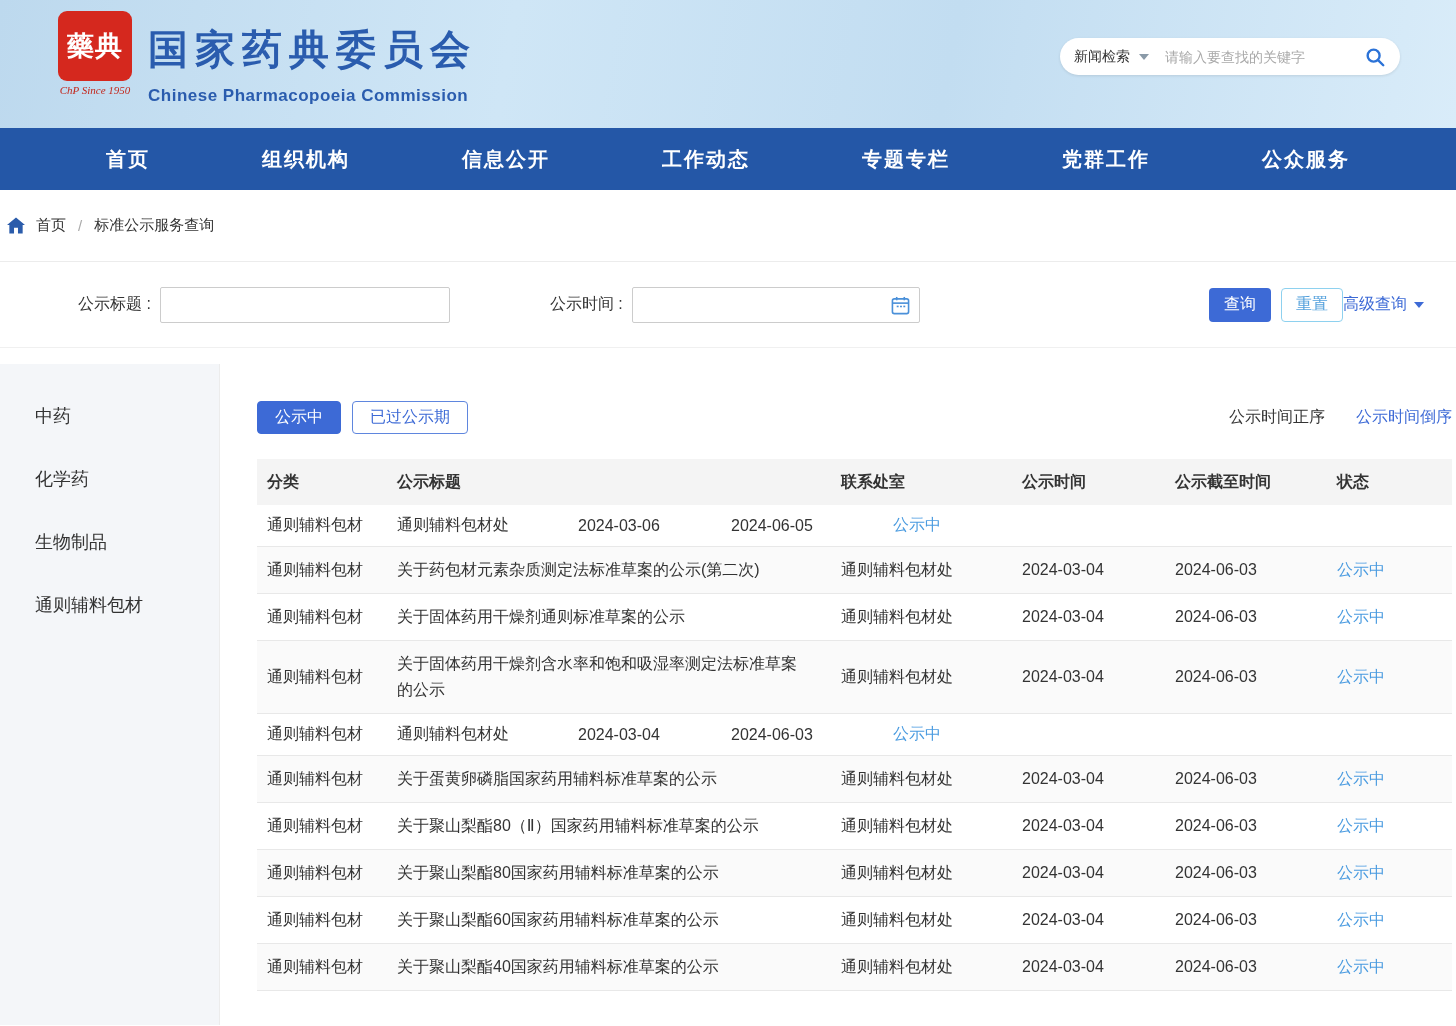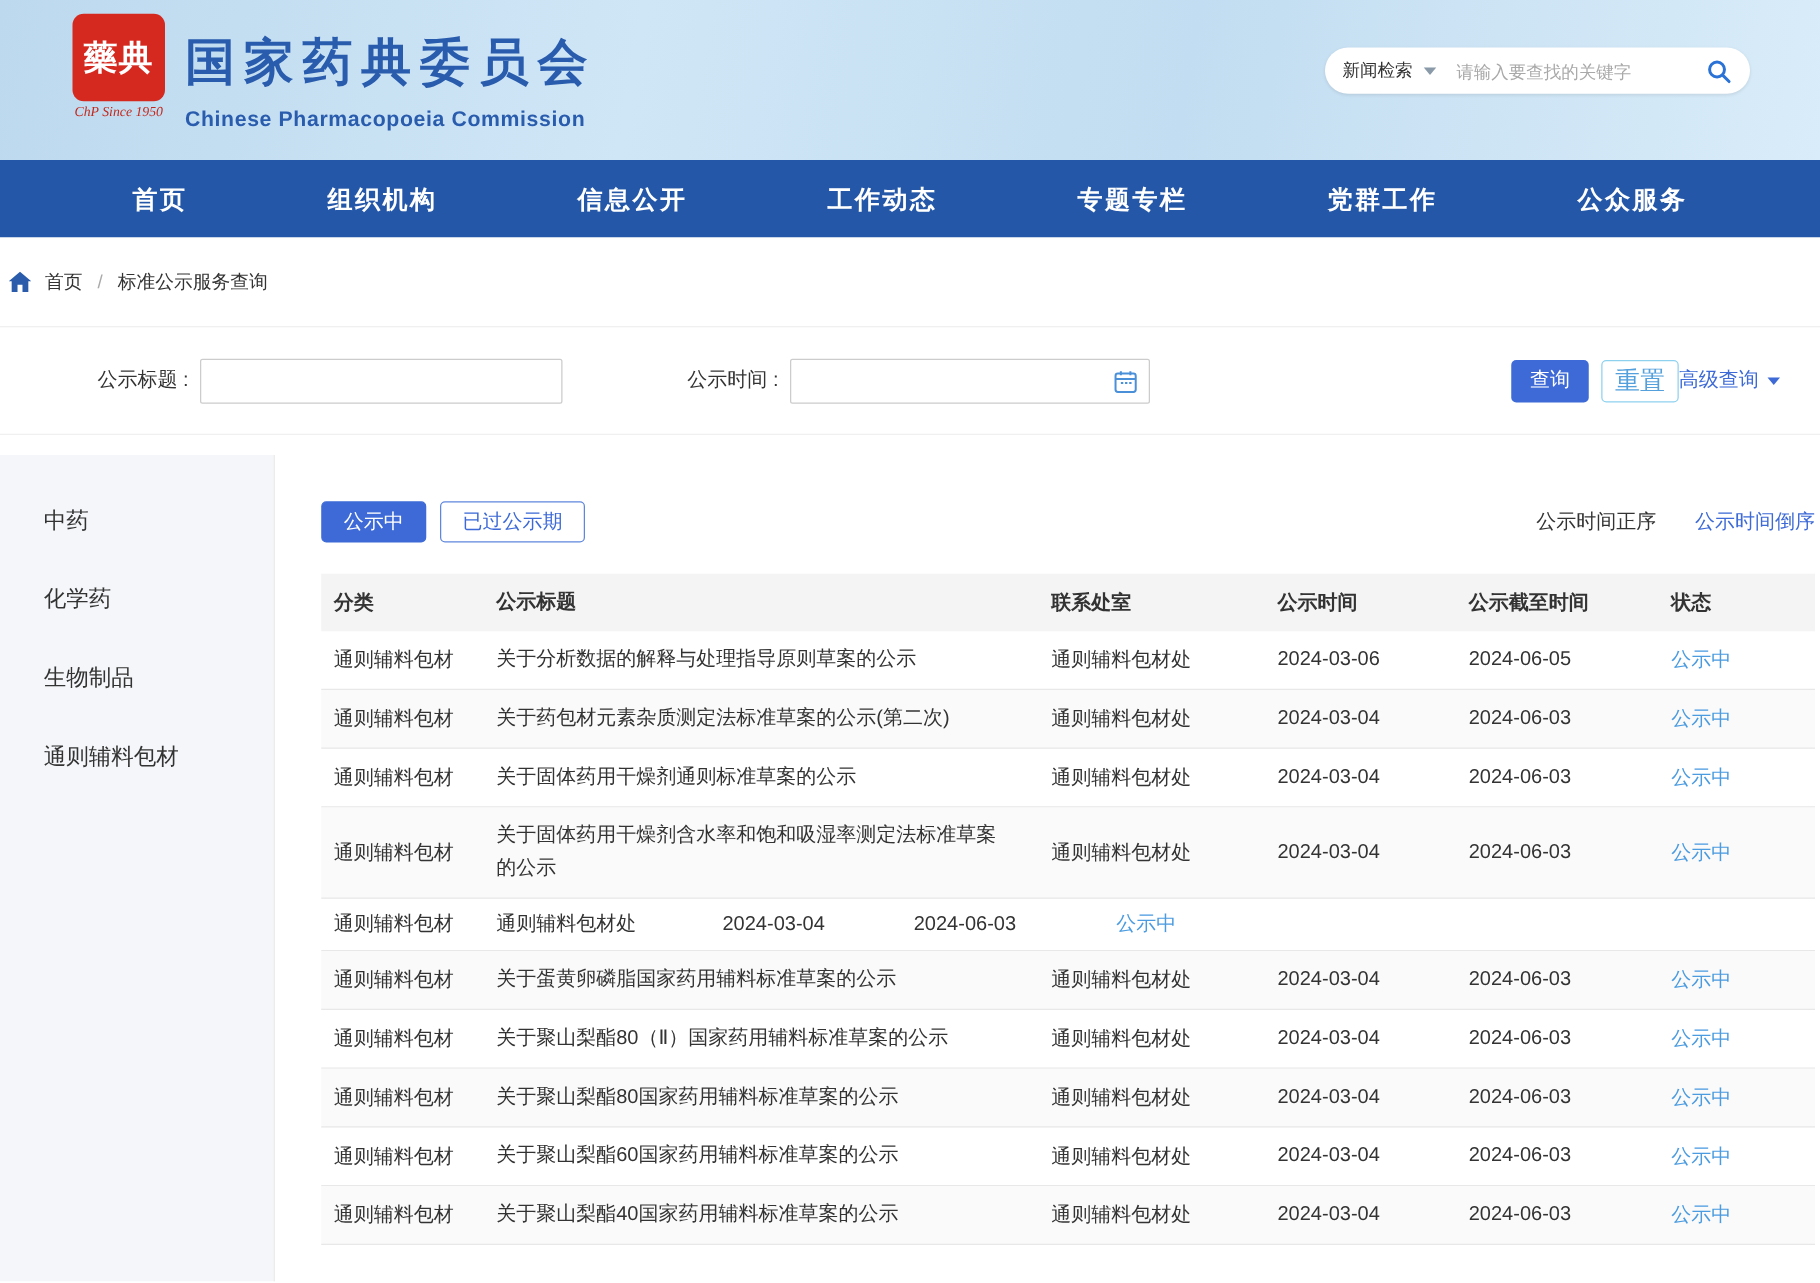--- a/index.html
+++ b/index.html
@@ -50,21 +50,21 @@
   .f-label.second { margin-left:100px; }
   .f-input { width:290px; height:36px; border:1px solid #ccc; border-radius:2px;
     margin-left:9px; font-size:15px; padding:0 10px; outline:none; font-family:inherit; }
   .f-date-wrap { position:relative; margin-left:9px; }
   .f-date-wrap .f-input { margin-left:0; width:288px; padding-right:36px; }
   .cal-icon { position:absolute; right:10px; top:9px; cursor:pointer; display:flex; }
   .f-right { margin-left:auto; display:flex; align-items:center; }
   .btn-query { width:62px; height:34px; background:#3d6ad6; color:#fff; border:none;
     border-radius:4px; font-size:16px; cursor:pointer; font-family:inherit; }
   .btn-reset { width:62px; height:34px; background:#fff; color:#53a0dc;
-    border:1px solid #8ed1ef; border-radius:4px; font-size:20px; cursor:pointer;
+    border:1px solid #8ed1ef; border-radius:4px; font-size:16px; cursor:pointer;
     margin-left:10px; font-family:inherit; }
   .adv-link { color:#3d6ad6; font-size:16px; cursor:pointer;
     display:flex; align-items:center; }
   .adv-link .caret-down { border-top-color:#3d6ad6; border-left-width:5px; border-right-width:5px; margin-left:7px; }
 
   
   .body-wrap { display:flex; height:661px; margin-top:16px; }
   .sidebar { width:220px; background:#f4f6f9; border-right:1px solid #ececec; padding-top:21px; flex-shrink:0; }
   .side-item { height:63px; line-height:63px; padding-left:35px; font-size:18px;
     color:#333; cursor:pointer; }
@@ -194,21 +194,20 @@
         <span class="c-cat">分类</span>
         <span class="c-title">公示标题</span>
         <span class="c-dept">联系处室</span>
         <span class="c-date1">公示时间</span>
         <span class="c-date2">公示截至时间</span>
         <span class="c-status">状态</span>
       </div>
       <div>
   <div class="t-row">
     <span class="c-cat">通则辅料包材</span>
-    <span class="c-title">关于分析数据的解释与处理指导原则草案的公示</span>
     <span class="c-dept">通则辅料包材处</span>
     <span class="c-date1">2024-03-06</span>
     <span class="c-date2">2024-06-05</span>
     <span class="c-status">公示中</span>
   </div>
 
   <div class="t-row">
     <span class="c-cat">通则辅料包材</span>
     <span class="c-title">关于药包材元素杂质测定法标准草案的公示(第二次)</span>
     <span class="c-dept">通则辅料包材处</span>

